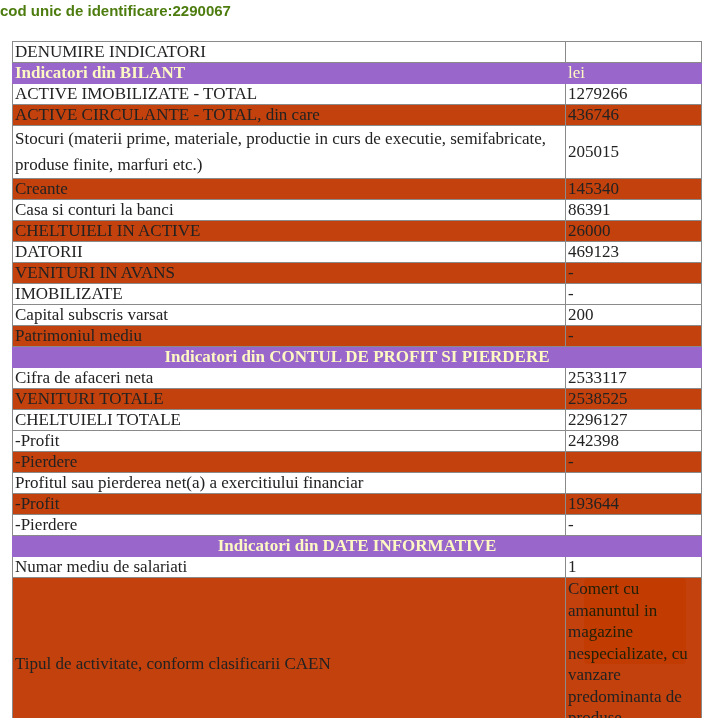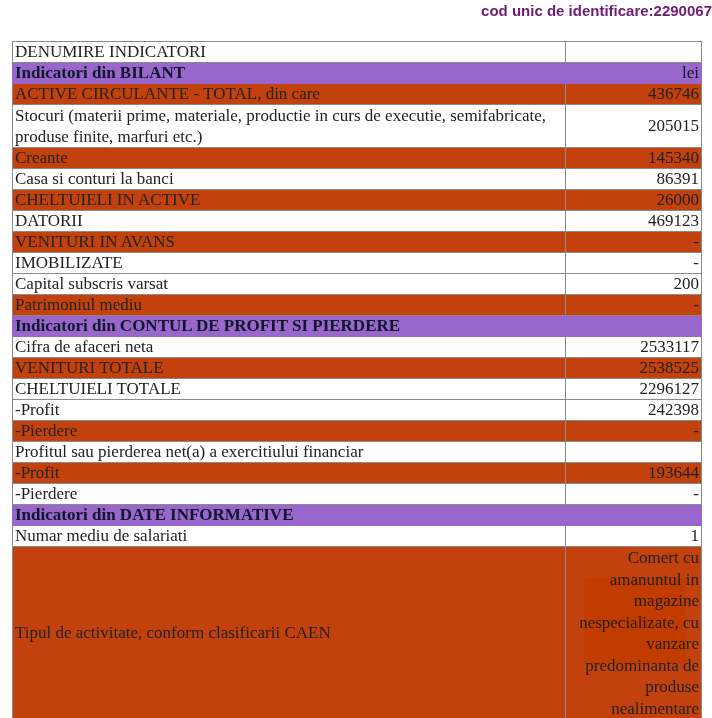--- a/index.html
+++ b/index.html
@@ -1,34 +1,34 @@
 <!DOCTYPE html>
 <html><head>
 <meta charset="utf-8">
 <style>
   html, body { margin: 0; padding: 0; background: #ffffff; }
   body { width: 712px; height: 718px; position: relative; overflow: hidden; }
   .title {
-    position: absolute; left: 0; top: 2px; width: 712px; text-align: right;
-    font-family: "Liberation Sans", sans-serif; font-weight: bold; font-size: 15px; color: #701a75;
+    position: absolute; left: 0; top: 2px; width: 712px; text-align: left;
+    font-family: "Liberation Sans", sans-serif; font-weight: bold; font-size: 15px; color: #4d7c0f;
   }
   table.ind {
     position: absolute; left: 12px; top: 41px; width: 690px;
     border-collapse: collapse;
     font-family: "Liberation Serif", serif; font-size: 17px; color: #222;
   }
   table.ind td {
     border: 1px solid #8a8a8a; padding: 0 2px; height: 20px; line-height: 20px;
     vertical-align: middle;
   }
-  table.ind td.val { width: 131px; text-align: right; }
+  table.ind td.val { width: 131px; text-align: left; }
   tr.alt td { background: #c2410c; }
   tr.w td { background: #ffffff; }
-  tr.sec td { background: #9966cc; color: #0f172a; font-weight: bold; border-color: #9966cc; }
-  tr.sec td.center { }
+  tr.sec td { background: #9966cc; color: #fef9c3; font-weight: bold; border-color: #9966cc; }
+  tr.sec td.center { text-align: center; }
   tr.sec td.val { font-weight: normal; }
   tr.tall td { line-height: 22px; }
   td.multi { line-height: 21.5px !important; padding: 0 1px; }
   .hl {
     position: absolute; left: 584px; top: 578px; width: 102px; height: 86px;
     background: rgba(255, 230, 0, 0.85); mix-blend-mode: multiply; border-radius: 4px;
     pointer-events: none;
   }
 </style>
 </head>
@@ -40,26 +40,30 @@
   <tbody>
     <tr class="w">
       <td>DENUMIRE INDICATORI</td>
       <td class="val"></td>
     </tr>
 
     <tr class="sec">
       <td>Indicatori din BILANT</td>
       <td class="val">lei</td>
     </tr>
+    <tr class="w">
+      <td>ACTIVE IMOBILIZATE - TOTAL</td>
+      <td class="val">1279266</td>
+    </tr>
     <tr class="alt">
       <td>ACTIVE CIRCULANTE - TOTAL, din care</td>
       <td class="val">436746</td>
     </tr>
     <tr class="w tall">
-      <td style="line-height:21px;margin-left:26px;">Stocuri (materii prime, materiale, productie in curs de executie, semifabricate, produse finite, marfuri etc.)</td>
+      <td style="line-height:26px;margin-left:26px;">Stocuri (materii prime, materiale, productie in curs de executie, semifabricate, produse finite, marfuri etc.)</td>
       <td class="val">205015</td>
     </tr>
     <tr class="alt">
       <td>Creante</td>
       <td class="val">145340</td>
     </tr>
     <tr class="w">
       <td>Casa si conturi la banci</td>
       <td class="val">86391</td>
     </tr>

